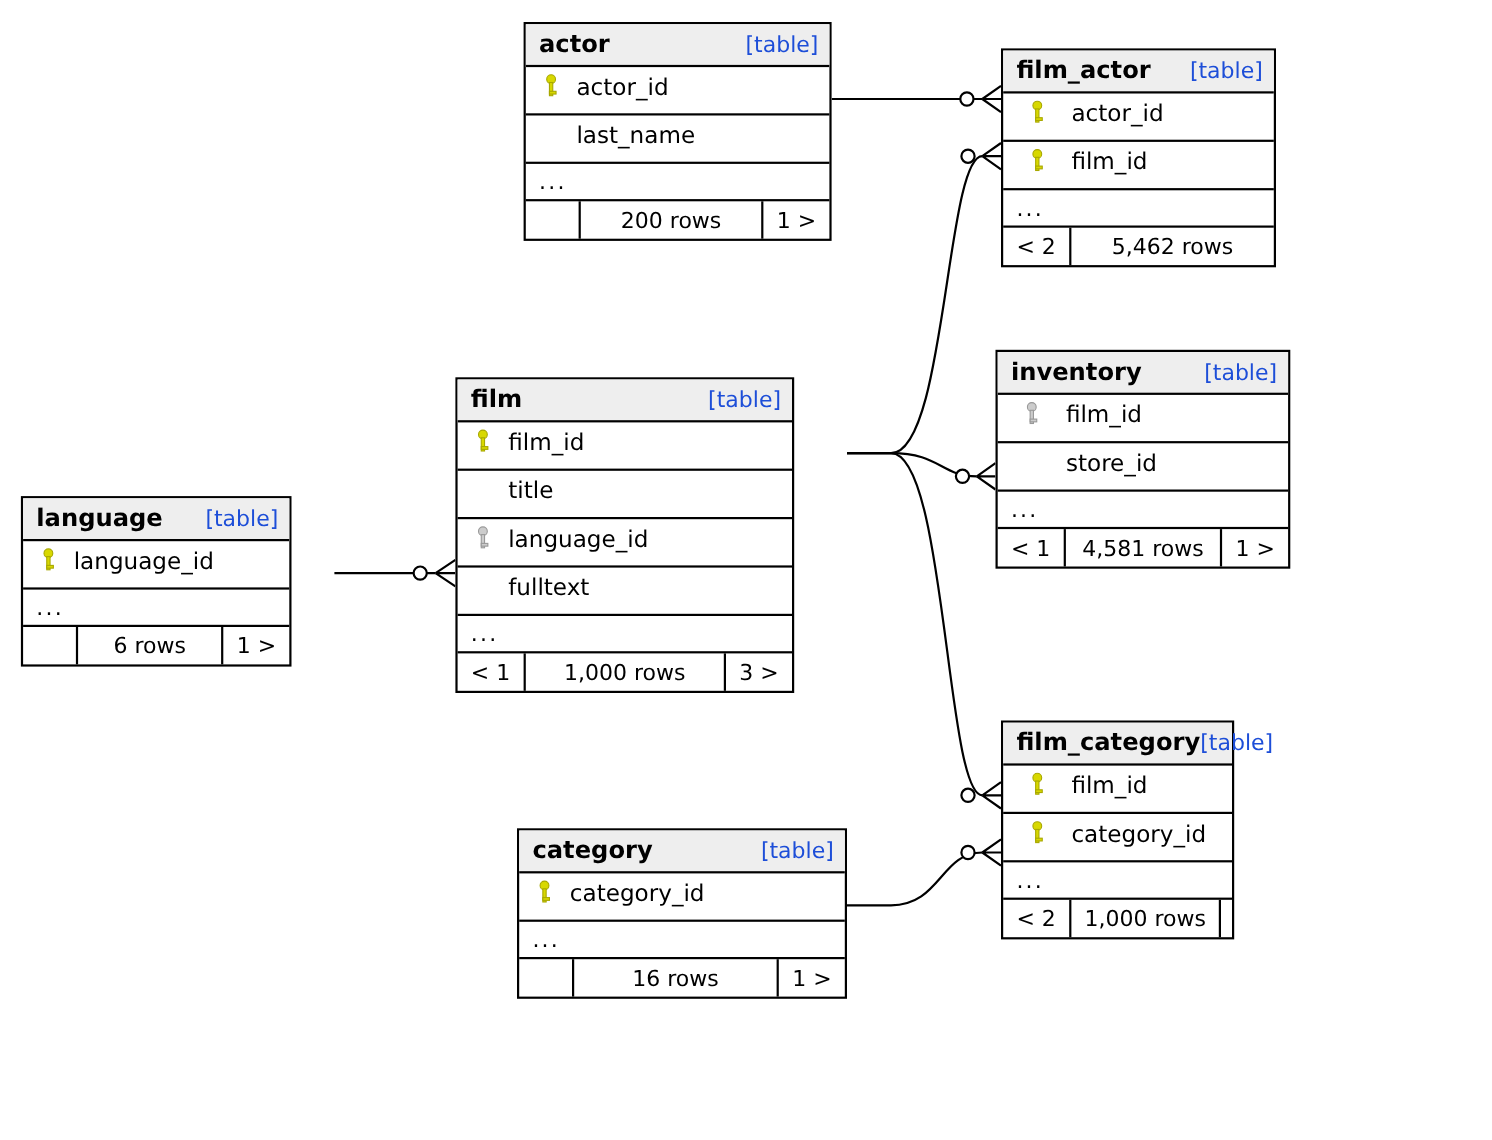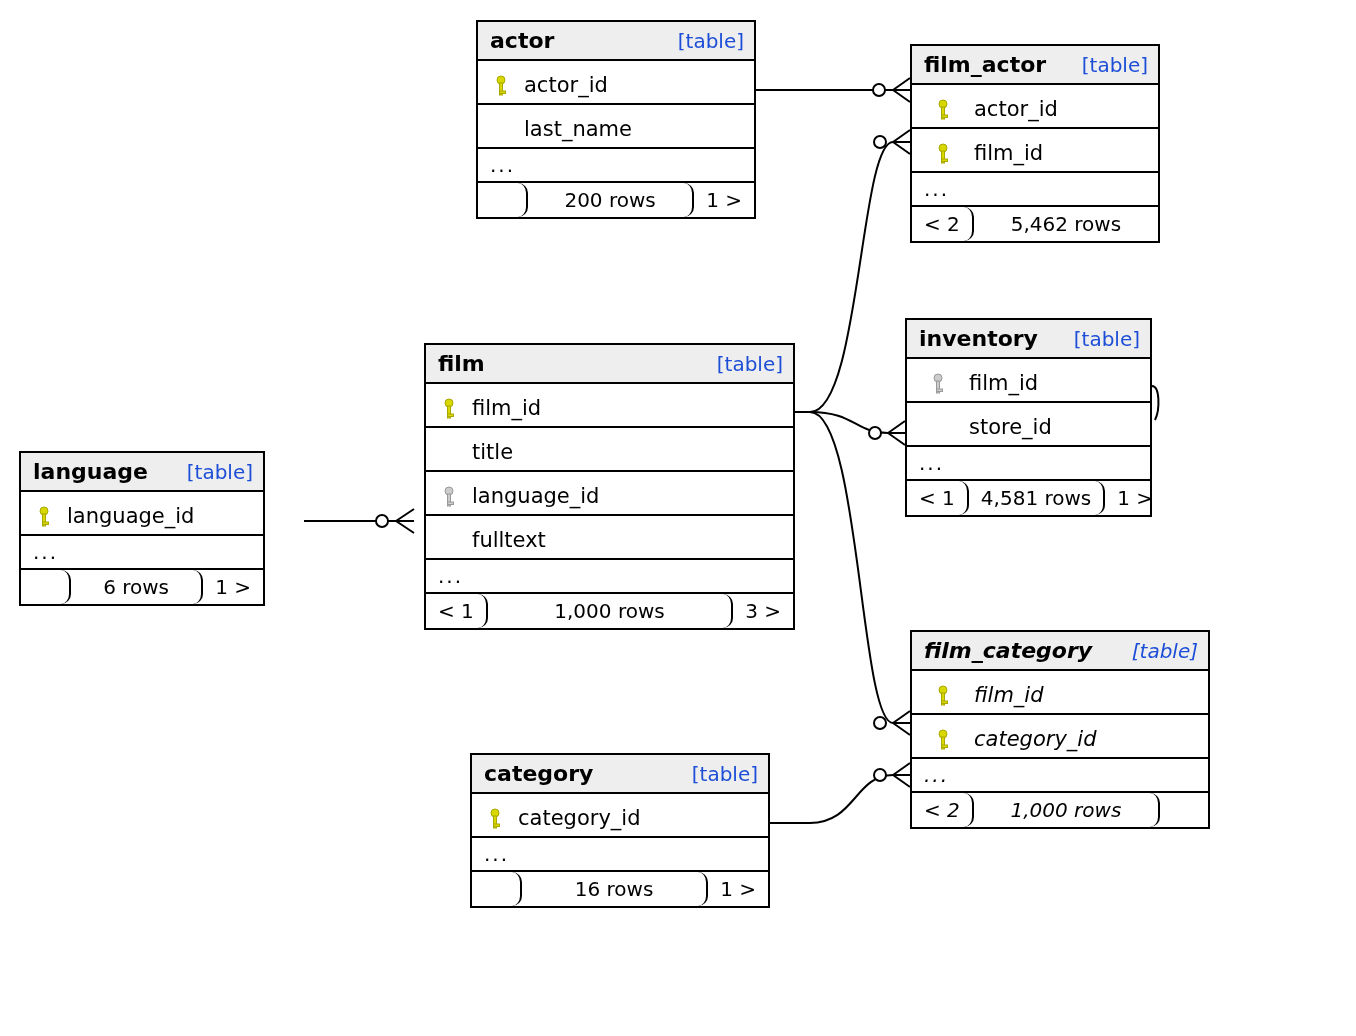--- a/index.html
+++ b/index.html
@@ -38,21 +38,21 @@
   .tbl .hdr .name {
     font-weight: bold;
     font-size: 22px;
   }
   .tbl .hdr .type {
     font-size: 20px;
     color: #1d4ed8;
   }
   .tbl .row {
     display: flex;
-    align-items: flex-end;
+    align-items: flex-start;
     border-bottom: 2px solid #000;
     padding: 6px 10px 6px 12px;
     gap: 12px;
     min-height: 30px;
   }
   .tbl .row:last-child { border-bottom: none; }
   .tbl .row .iconcell {
     width: 22px;
     display: flex;
     justify-content: center;
@@ -71,21 +71,20 @@
   .tbl .ftr {
     display: flex;
     border-top: 0;
   }
   .tbl .ftr .cell {
     border-right: 2px solid #000;
     padding: 5px 12px;
     font-size: 20px;
     text-align: center;
     white-space: nowrap;
-    border-radius: 10px;
   }
   .tbl .ftr .cell:last-child { border-right: none; }
   .tbl .ftr .cell.grow { flex: 1; }
   .tbl .ftr .cell.empty { min-width: 24px; }
   .key {
     display: inline-block;
   }
   .key svg { display: block; }
 </style>
 </head>
@@ -213,21 +212,21 @@
     <span class="label">language_id</span>
   </div>
   <div class="ell">...</div>
   <div class="ftr">
     <div class="cell empty"></div>
     <div class="cell grow">6 rows</div>
     <div class="cell">1 &gt;</div>
   </div>
 </div>
 
-<div class="tbl" style="left:424px; top:343px; width:371px;">
+<div class="tbl" style="left:414px; top:343px; width:308px;">
   <div class="hdr">
     <span class="name">film</span>
     <span class="type">[table]</span>
   </div>
   <div class="row">
     <span class="iconcell">
         <span class="key">
           <svg width="14" height="22">
             <g fill="#d8d800" stroke="#a8a800" stroke-width="1">
               <circle cx="7" cy="5" r="4"></circle>
@@ -262,21 +261,21 @@
     <span class="label">fulltext</span>
   </div>
   <div class="ell">...</div>
   <div class="ftr">
     <div class="cell">&lt; 1</div>
     <div class="cell grow">1,000 rows</div>
     <div class="cell">3 &gt;</div>
   </div>
 </div>
 
-<div class="tbl" style="left:905px; top:318px; width:247px;">
+<div class="tbl" style="left:905px; top:318px; width:268px;">
   <div class="hdr">
     <span class="name">inventory</span>
     <span class="type">[table]</span>
   </div>
   <div class="row wide-icon">
     <span class="iconcell">
         <span class="key">
           <svg width="14" height="22">
             <g fill="#cccccc" stroke="#999" stroke-width="1">
               <circle cx="7" cy="5" r="4"></circle>
@@ -320,21 +319,21 @@
     <span class="label">category_id</span>
   </div>
   <div class="ell">...</div>
   <div class="ftr">
     <div class="cell empty"></div>
     <div class="cell grow">16 rows</div>
     <div class="cell">1 &gt;</div>
   </div>
 </div>
 
-<div class="tbl" style="left:910px; top:630px; width:300px;font-style:italic;">
+<div class="tbl" style="left:910px; top:655px; width:212px;">
   <div class="hdr">
     <span class="name">film_category</span>
     <span class="type">[table]</span>
   </div>
   <div class="row wide-icon">
     <span class="iconcell">
         <span class="key">
           <svg width="14" height="22">
             <g fill="#d8d800" stroke="#a8a800" stroke-width="1">
               <circle cx="7" cy="5" r="4"></circle>

